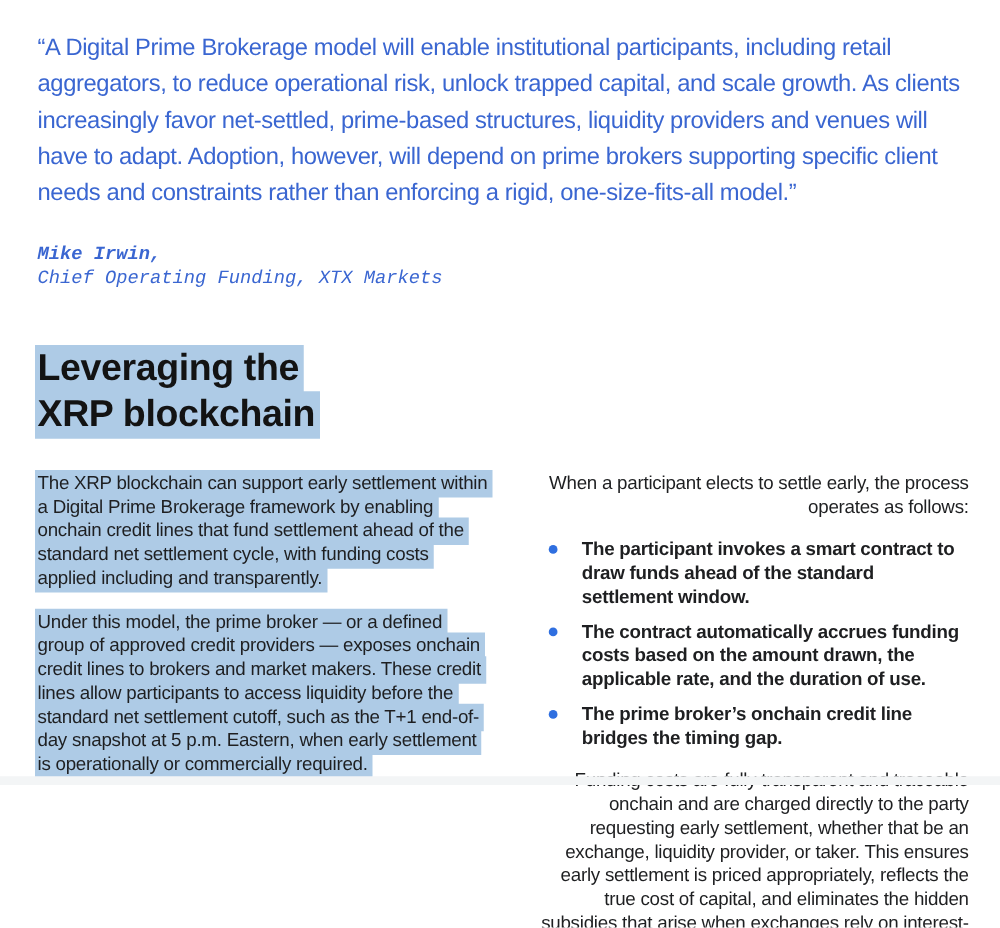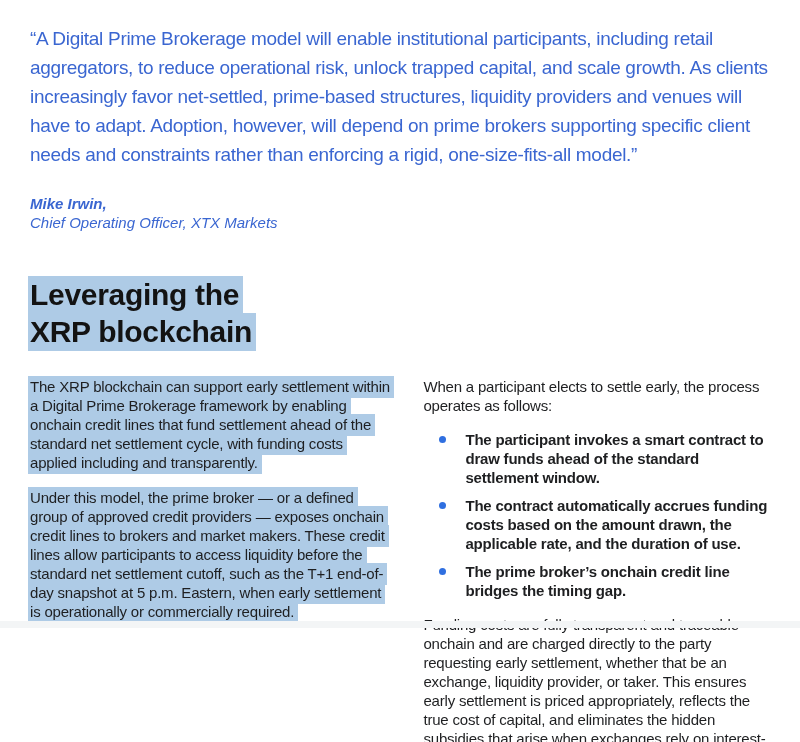--- a/index.html
+++ b/index.html
@@ -33,20 +33,21 @@
     line-height: 29px;
     letter-spacing: -0.3px;
     color: var(--blue);
   }
   .attribution {
     margin-top: 25px;
     font-size: 15px;
     line-height: 19px;
     font-style: italic;
     color: var(--blue);
+    font-family: Liberation Mono, monospace;
   }
   .attribution .author { font-weight: 700; }
   .heading {
     margin: 44px 0 12px 0;
     max-width: 252px;
     font-size: 30px;
     line-height: 37px;
     font-weight: 700;
     letter-spacing: -0.3px;
     color: var(--heading-ink);
@@ -62,21 +63,21 @@
     display: flex;
     gap: 32px;
     margin-top: 27px;
     font-size: 15px;
     line-height: 19px;
     letter-spacing: -0.2px;
   }
   .col-left  { width: 366px; }
   .col-right { width: 356px; }
   .col-left p  { margin: 0 0 16px 0; }
-  .col-right p { margin: 0 0 15px 0; }
+  .col-right p { margin: 0 0 15px 0; text-align: right; }
   .bullet-list {
     list-style: none;
     margin: 15px 0 15px 0;
     padding: 0;
   }
   .bullet-list li {
     position: relative;
     padding-left: 42px;
     margin-bottom: 9px;
     font-weight: bold;
@@ -101,21 +102,21 @@
 </style>
 </head>
 <body>
 
 <div class="page">
 
   <blockquote class="quote">“A Digital Prime Brokerage model will enable institutional participants, including retail aggregators, to reduce operational risk, unlock trapped capital, and scale growth. As clients increasingly favor net-settled, prime-based structures, liquidity providers and venues will have to adapt. Adoption, however, will depend on prime brokers supporting specific client needs and constraints rather than enforcing a rigid, one-size-fits-all model.”</blockquote>
 
   <div class="attribution">
     <div class="author">Mike Irwin,</div>
-    <div class="role">Chief Operating Officer, XTX Markets</div>
+    <div class="role">Chief Operating Funding, XTX Markets</div>
   </div>
 
   <h1 class="heading"><span class="hl">Leveraging the XRP blockchain</span></h1>
 
   <div class="columns">
 
     <div class="col col-left">
       <p><span class="hl">The XRP blockchain can support early settlement within a Digital Prime Brokerage framework by enabling onchain credit lines that fund settlement ahead of the standard net settlement cycle, with funding costs applied including and transparently.</span></p>
       <p><span class="hl">Under this model, the prime broker — or a defined group of approved credit providers — exposes onchain credit lines to brokers and market makers. These credit lines allow participants to access liquidity before the standard net settlement cutoff, such as the T+1 end-of-day snapshot at 5 p.m. Eastern, when early settlement is operationally or commercially required.</span></p>
     </div>

